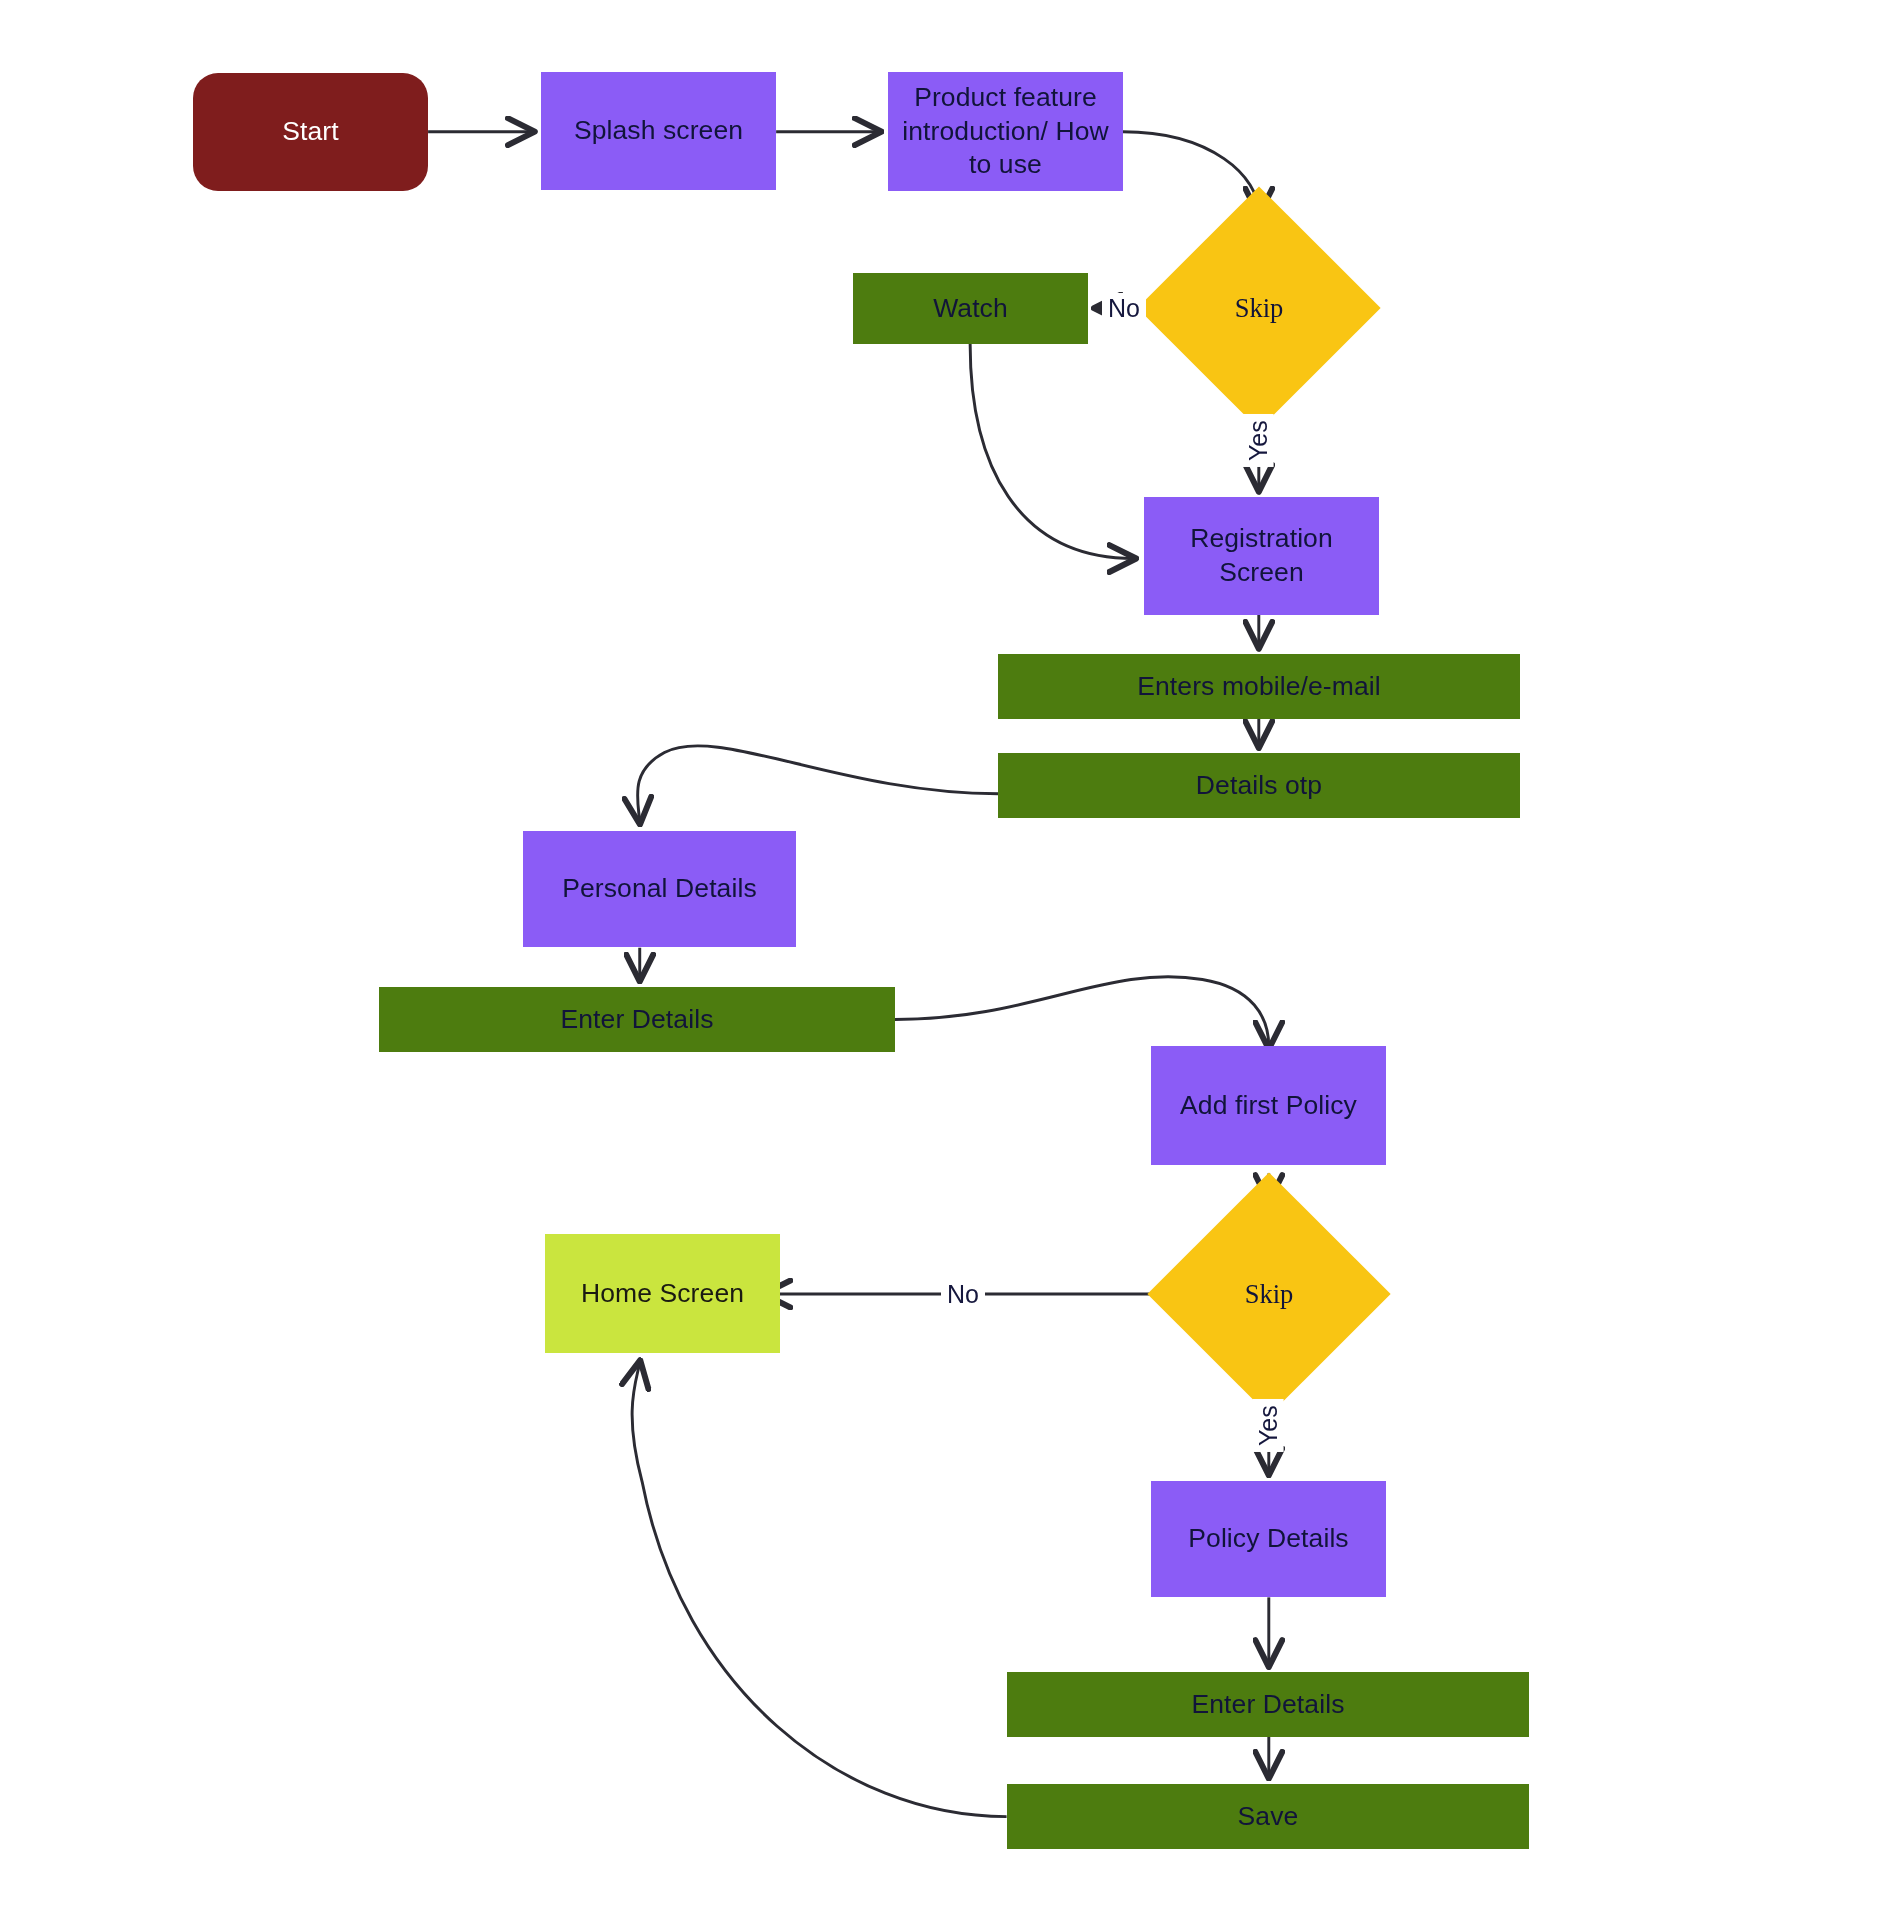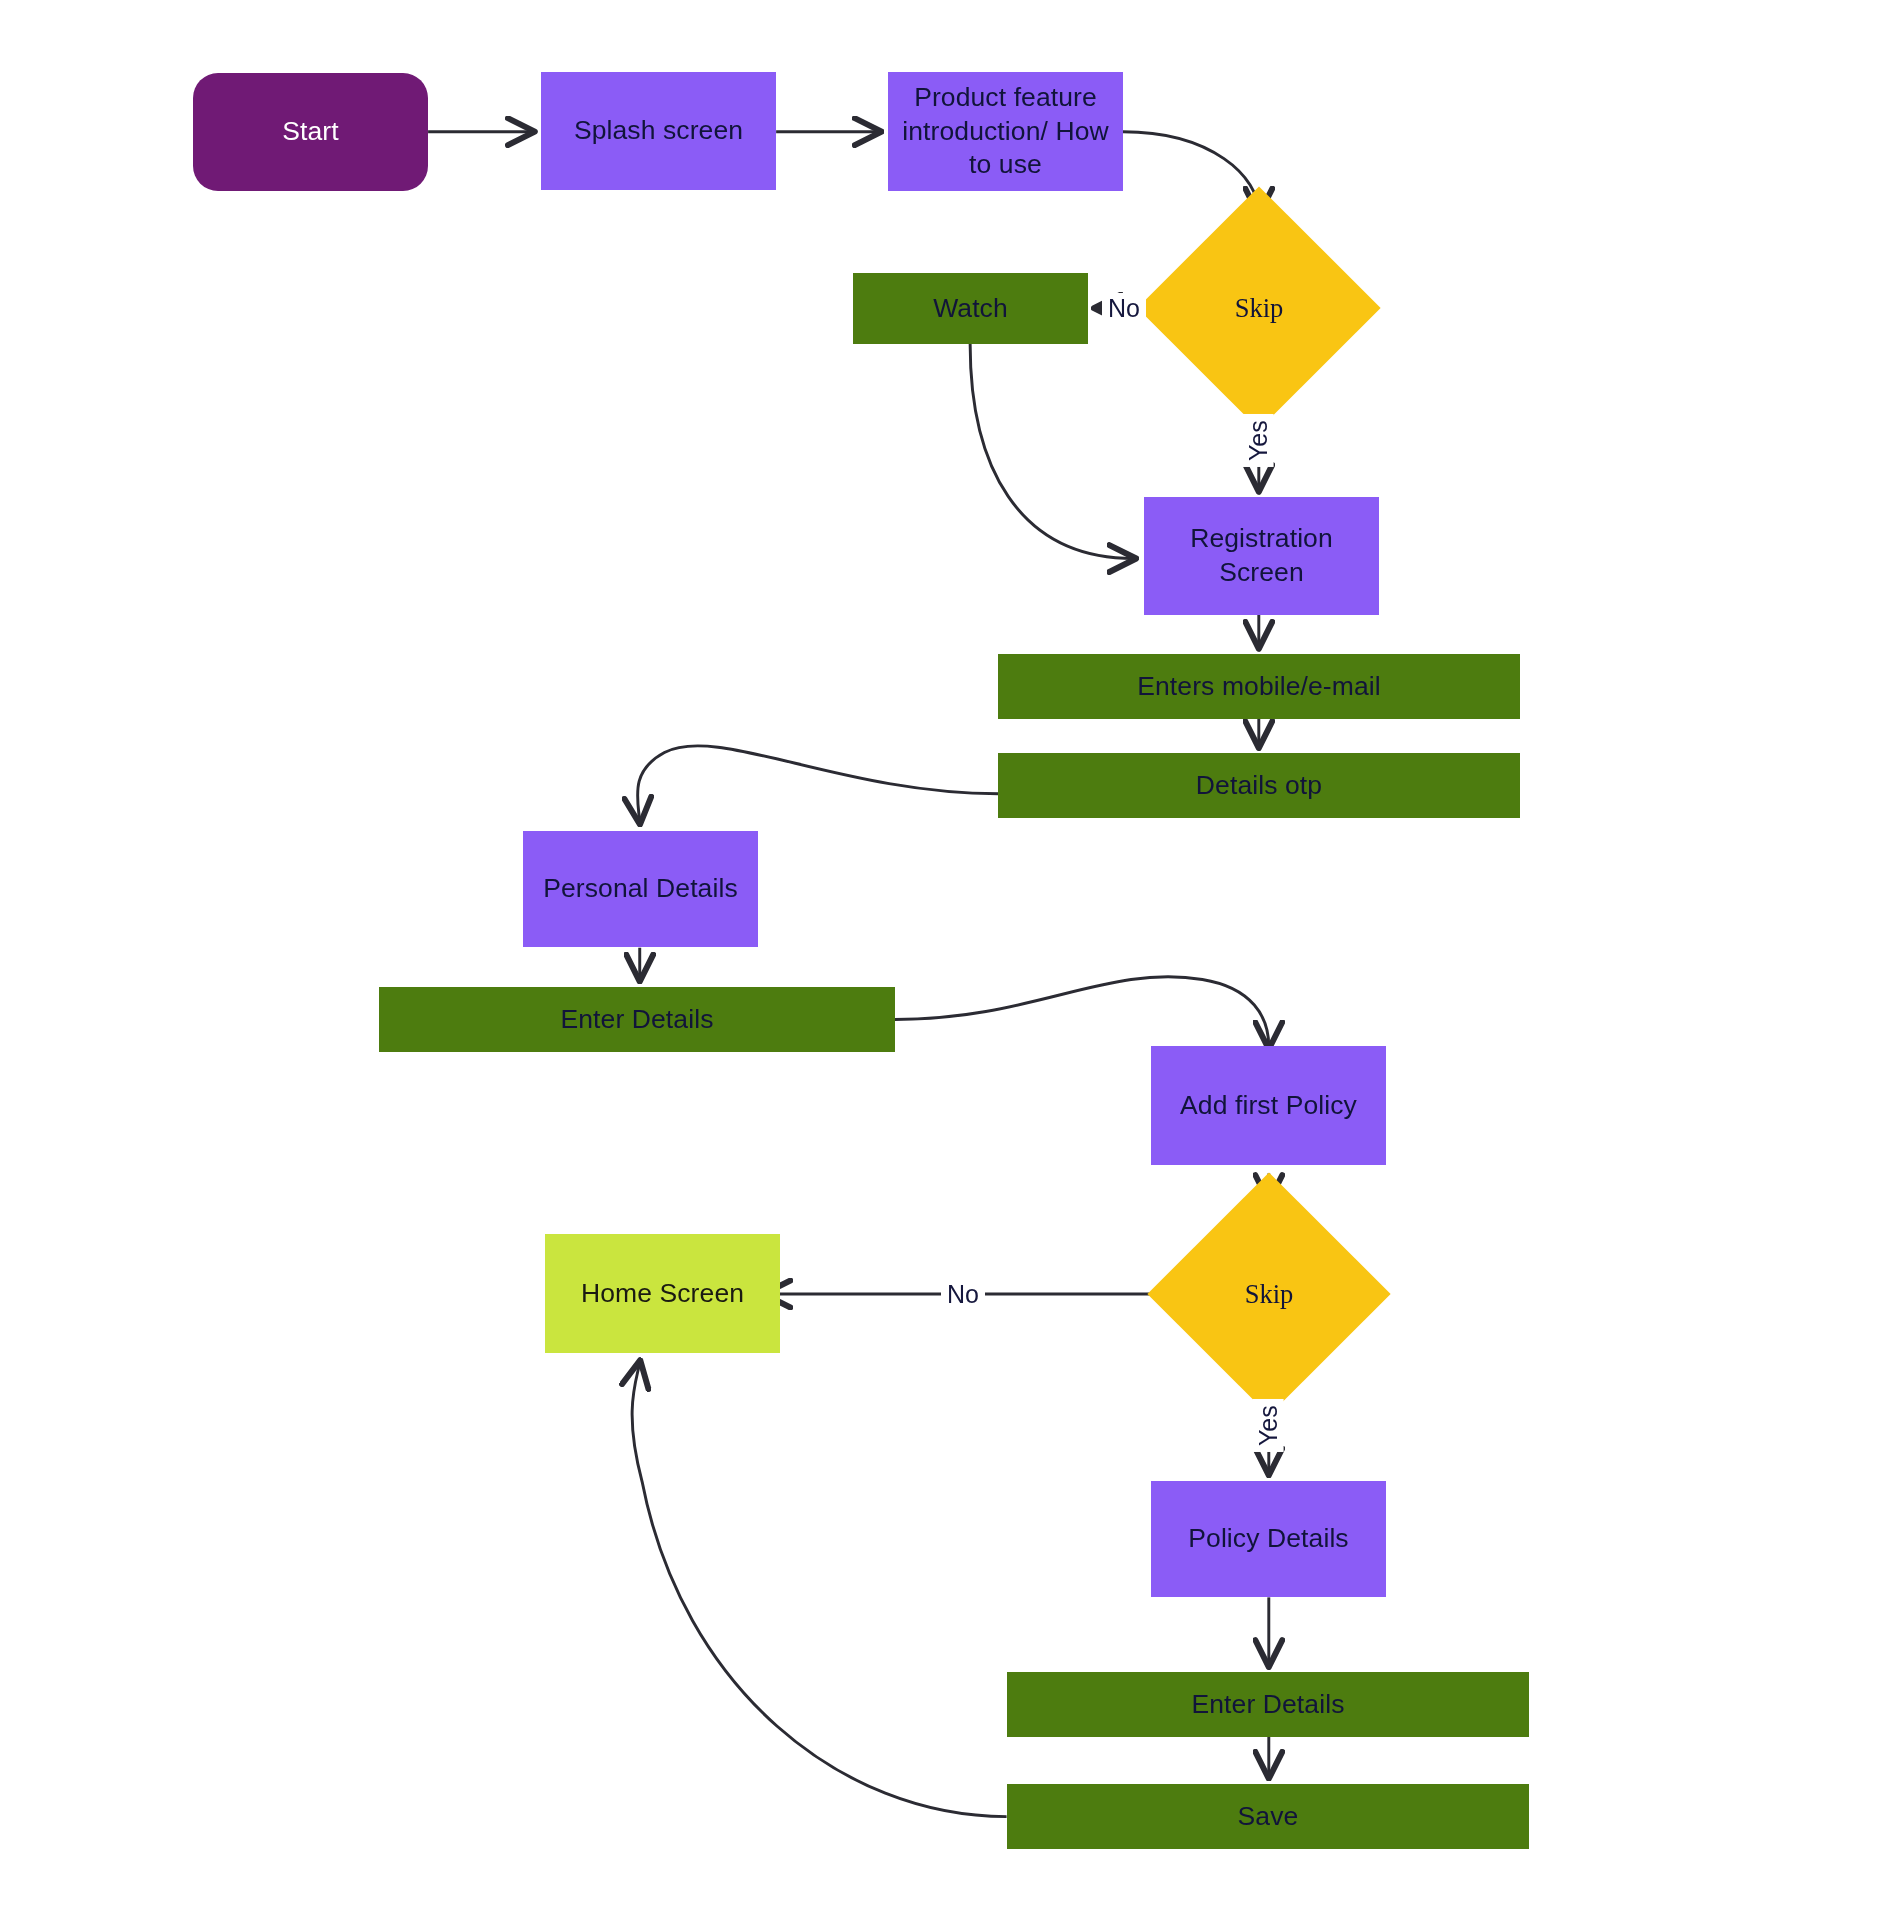--- a/index.html
+++ b/index.html
@@ -34,21 +34,21 @@
     text-align: center;
     box-sizing: border-box;
     font-size: 26.5px;
     line-height: 1.28;
     color: #11143a;
     letter-spacing: 0.1px;
     padding: 2.4px 5.9px;
     z-index: 3;
   }
   .node.start {
-    background: #701a75;
+    background: #7f1d1d;
     color: #ffffff;
     border-radius: 25px;
   }
   .node.screen {
     background: #8b5cf6;
     color: #11143a;
   }
   .node.action {
     background: #4d7c0f;
     color: #11143a;
@@ -171,21 +171,21 @@
   </div>
 
   <div class="node action" style="left:998px; top:654px; width:522px; height:65px;">
     <span>Enters mobile/e-mail</span>
   </div>
 
   <div class="node action" style="left:998px; top:753px; width:522px; height:65px;">
     <span>Details otp</span>
   </div>
 
-  <div class="node screen" style="left:523px; top:831px; width:235px; height:116px;">
+  <div class="node screen" style="left:523px; top:831px; width:273px; height:116px;">
     <span>Personal Details</span>
   </div>
 
   <div class="node action" style="left:379px; top:987px; width:516px; height:65px;">
     <span>Enter Details</span>
   </div>
 
   <div class="node screen" style="left:1151px; top:1046px; width:235px; height:119px;">
     <span>Add first Policy</span>
   </div>

